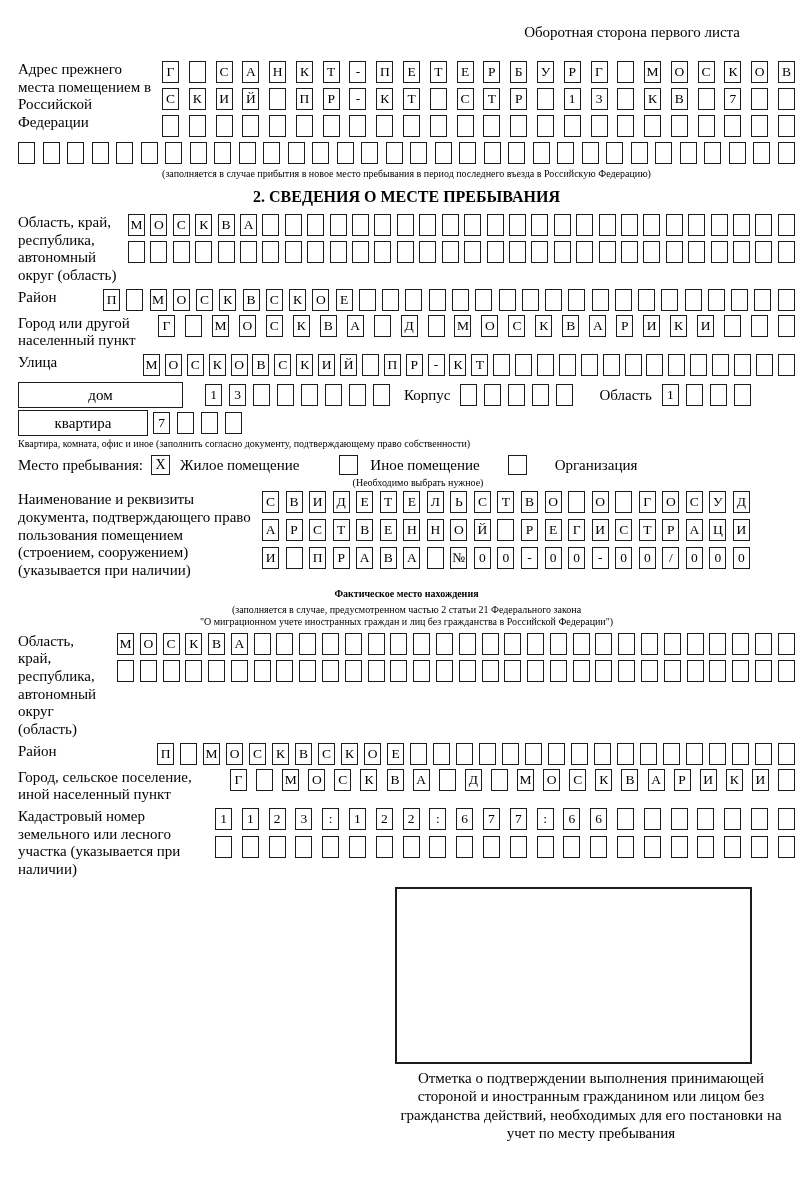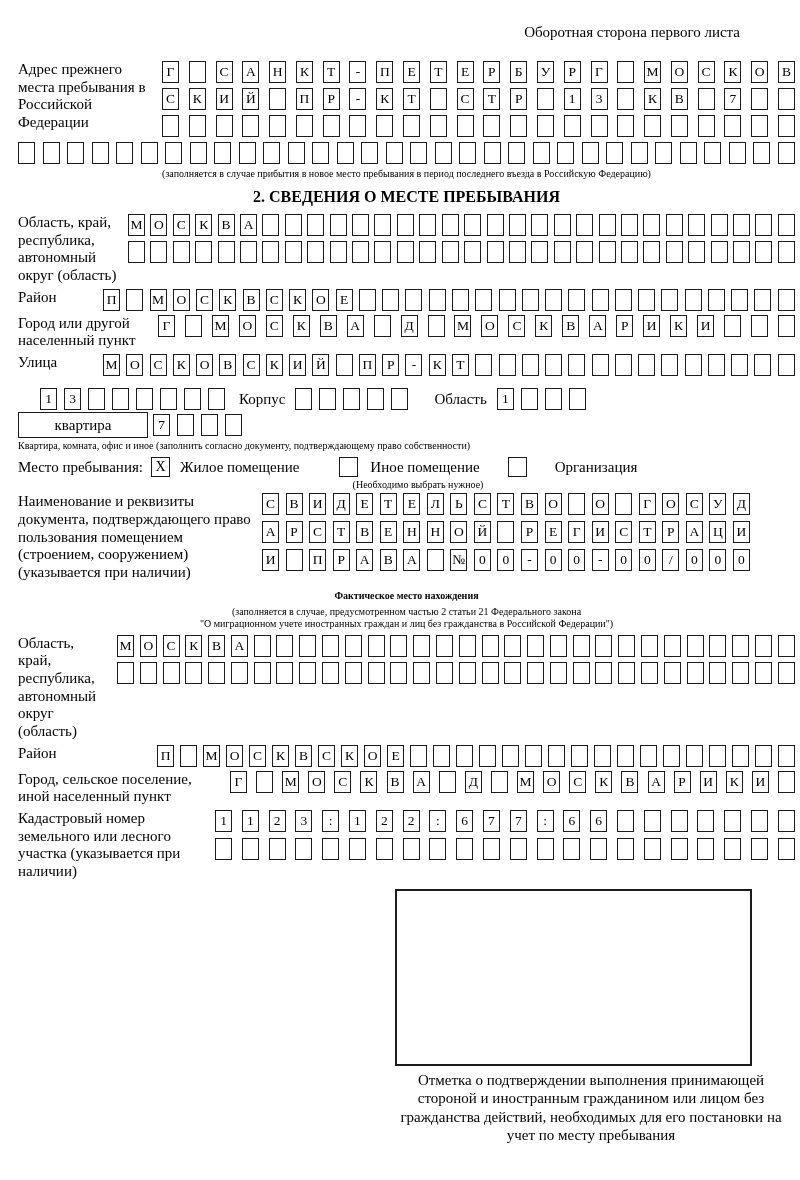--- a/index.html
+++ b/index.html
@@ -41,32 +41,32 @@
   .checkline { display:flex; align-items:center; font-size:15px; }
   .checkbox {
     flex:none; width:19px; height:20px; border:1.7px solid #1c1c1c;
     display:flex; align-items:center; justify-content:center; font-size:14px;
   }
 
   .stamp-box { border:2px solid #1c1c1c; width:357px; height:177px; margin-left:377px; background:#fff; }
   .stamp-caption { width:402px; margin-left:372px; text-align:center; font-size:15px; line-height:1.23; margin-top:5px; }
 
   .mb2{margin-bottom:2px;} .mb4{margin-bottom:4px;} .mb5{margin-bottom:5px;}
-  .mb6{margin-bottom:12px;} .mb8{margin-bottom:8px;}
+  .mb6{margin-bottom:6px;gap:40px;} .mb8{margin-bottom:8px;}
 </style>
 </head>
 <body>
 
 <div class="page">
   <div class="content">
 
     <div class="page-header">Оборотная сторона первого листа</div>
 
     <div class="frow mb5">
-      <div class="flabel" style="width:144px;">Адрес прежнего места пребывания в Российской Федерации</div>
+      <div class="flabel" style="width:144px;">Адрес прежнего места помещением в Российской Федерации</div>
       <div class="rows">
         <div class="cellrow">
             <span class="cell">Г</span>
             <span class="cell"></span>
             <span class="cell">С</span>
             <span class="cell">А</span>
             <span class="cell">Н</span>
             <span class="cell">К</span>
             <span class="cell">Т</span>
             <span class="cell">-</span>
@@ -345,20 +345,21 @@
           <span class="cell"></span>
           <span class="cell"></span>
           <span class="cell"></span>
           <span class="cell"></span>
           <span class="cell"></span>
           <span class="cell"></span>
         </div>
     </div>
 
     <div class="frow mb2" style="align-items:center;">
+      <div class="widebox" style="width:165px;">дом</div>
       <div class="cellrow inline" style="margin-left:22px;">
           <span class="cell">1</span>
           <span class="cell">3</span>
           <span class="cell"></span>
           <span class="cell"></span>
           <span class="cell"></span>
           <span class="cell"></span>
           <span class="cell"></span>
           <span class="cell"></span>
         </div>

